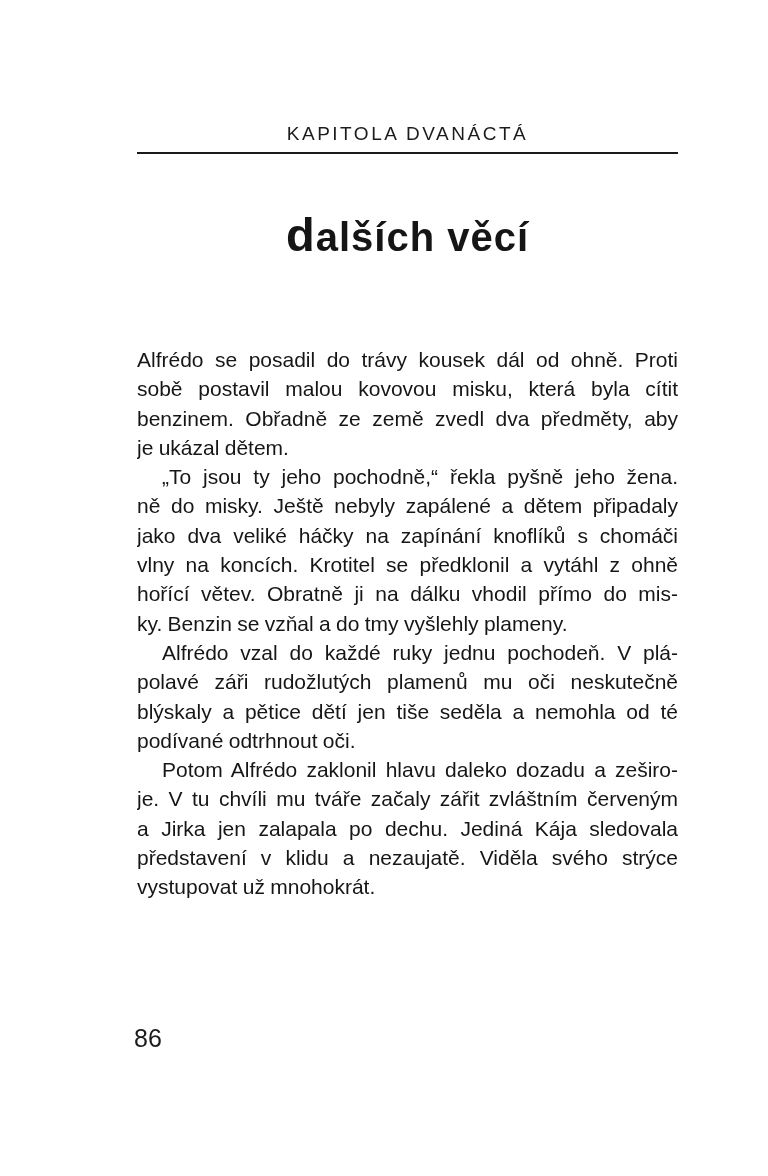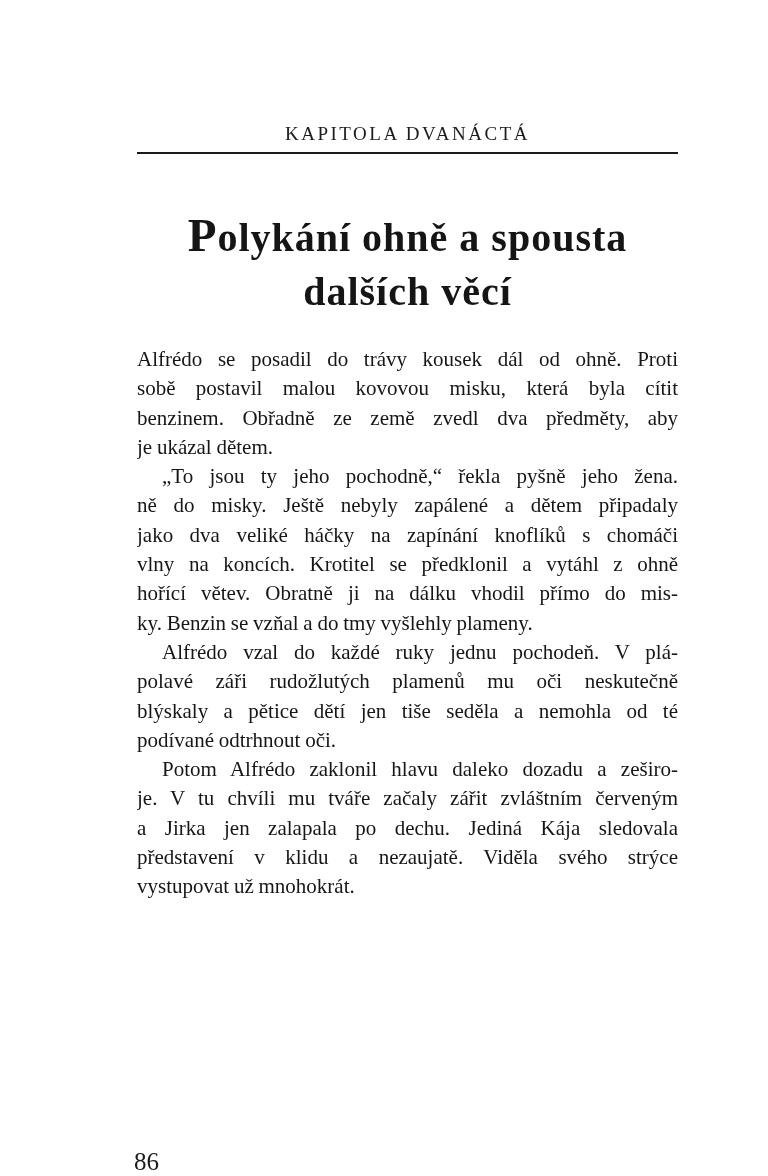--- a/index.html
+++ b/index.html
@@ -6,21 +6,21 @@
     margin: 0;
     padding: 0;
     background: #e8e8e8;
   }
   .page {
     position: relative;
     width: 768px;
     height: 1176px;
     margin: 0 auto;
     background: #ffffff;
-    font-family: Liberation Serif, serif;
+    font-family: Liberation Sans, sans-serif;
     color: #171717;
     overflow: hidden;
   }
   .running-header {
     position: absolute;
     top: 123px;
     left: 137px;
     width: 541px;
     text-align: center;
     font-size: 19px;
@@ -68,33 +68,32 @@
     overflow: hidden;
   }
   .line.just {
     text-align: justify;
     text-align-last: justify;
   }
   .line.first-indent { text-indent: 25px; }
   .page-number {
     position: absolute;
     left: 134px;
-    top: 1148px;
+    top: 1024px;
     font-size: 25px;
     color: #1c1c1c;
   }
 </style>
 </head>
 <body>
 
 <div class="page">
   <div class="running-header">KAPITOLA DVANÁCTÁ</div>
   <div class="header-rule"></div>
   <h1 class="chapter-title">
-      <div class="title-line">Polykání ohně a spousta</div>
       <div class="title-line">dalších věcí</div>
     </h1>
   <div class="body-text">
       <div class="paragraph">
         <div class="line just">Alfrédo se posadil do trávy kousek dál od ohně. Proti</div>
         <div class="line just">sobě postavil malou kovovou misku, která byla cítit</div>
         <div class="line just">benzinem. Obřadně ze země zvedl dva předměty, aby</div>
         <div class="line">je ukázal dětem.</div>
       </div>
       <div class="paragraph">

